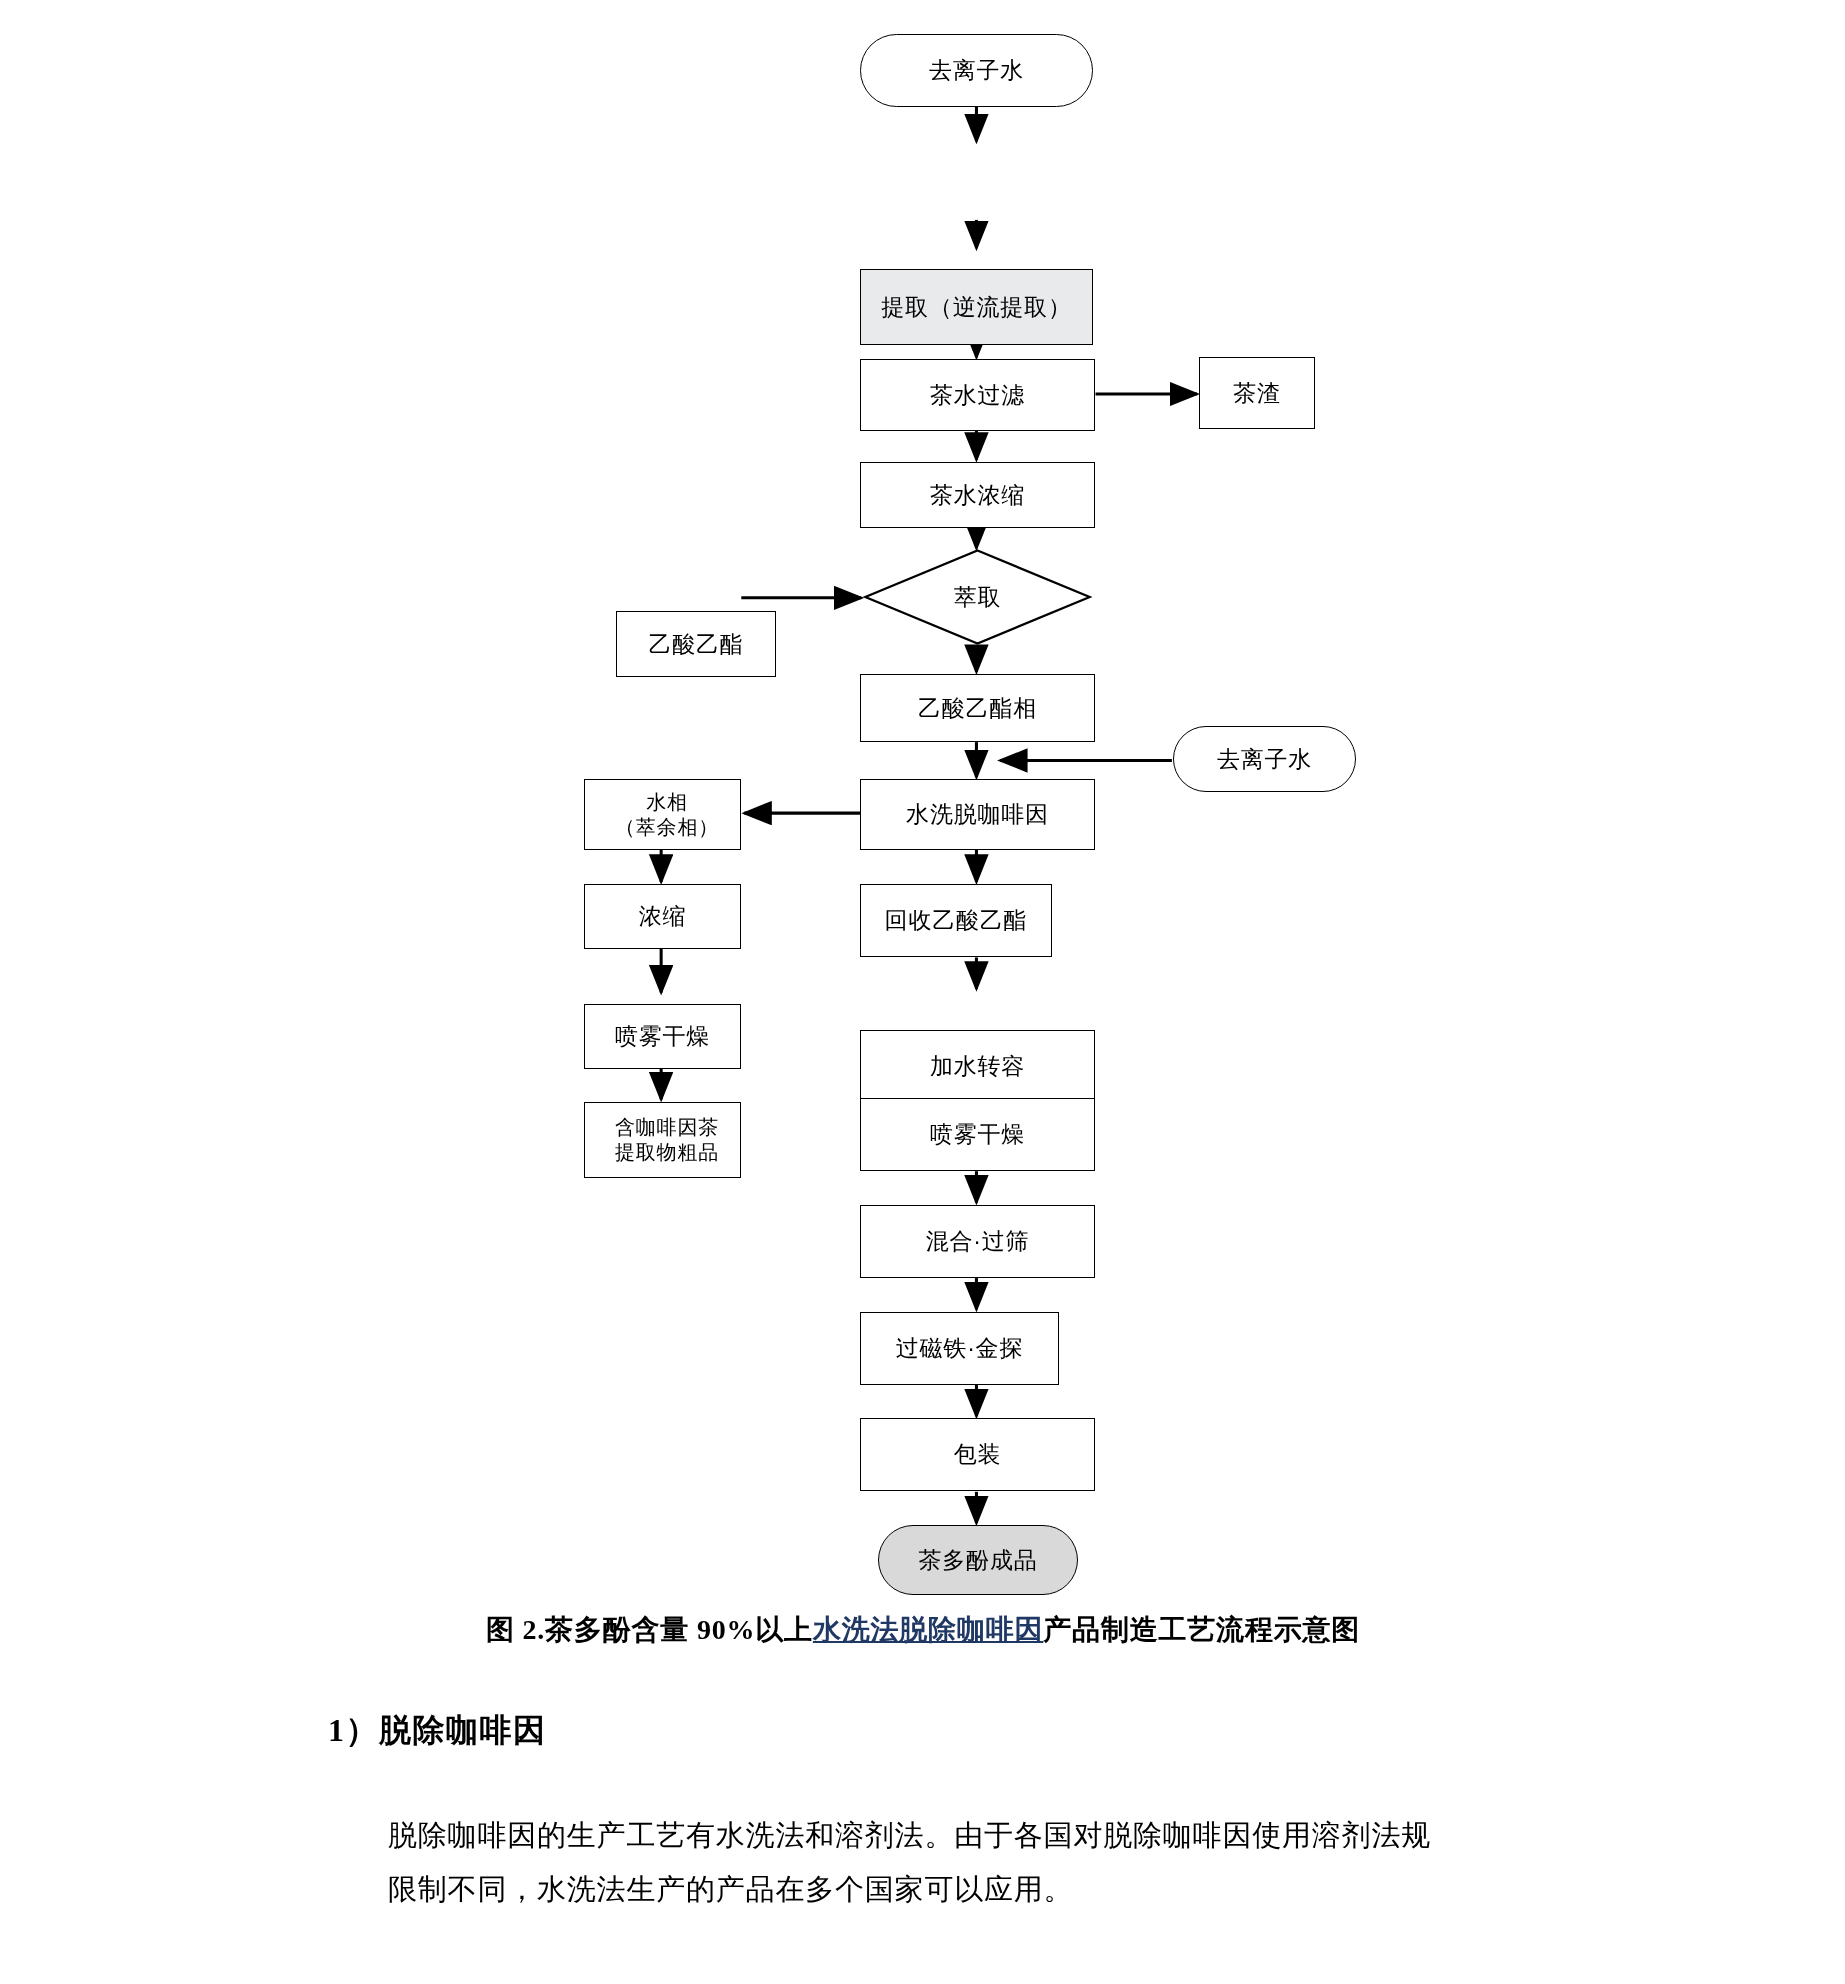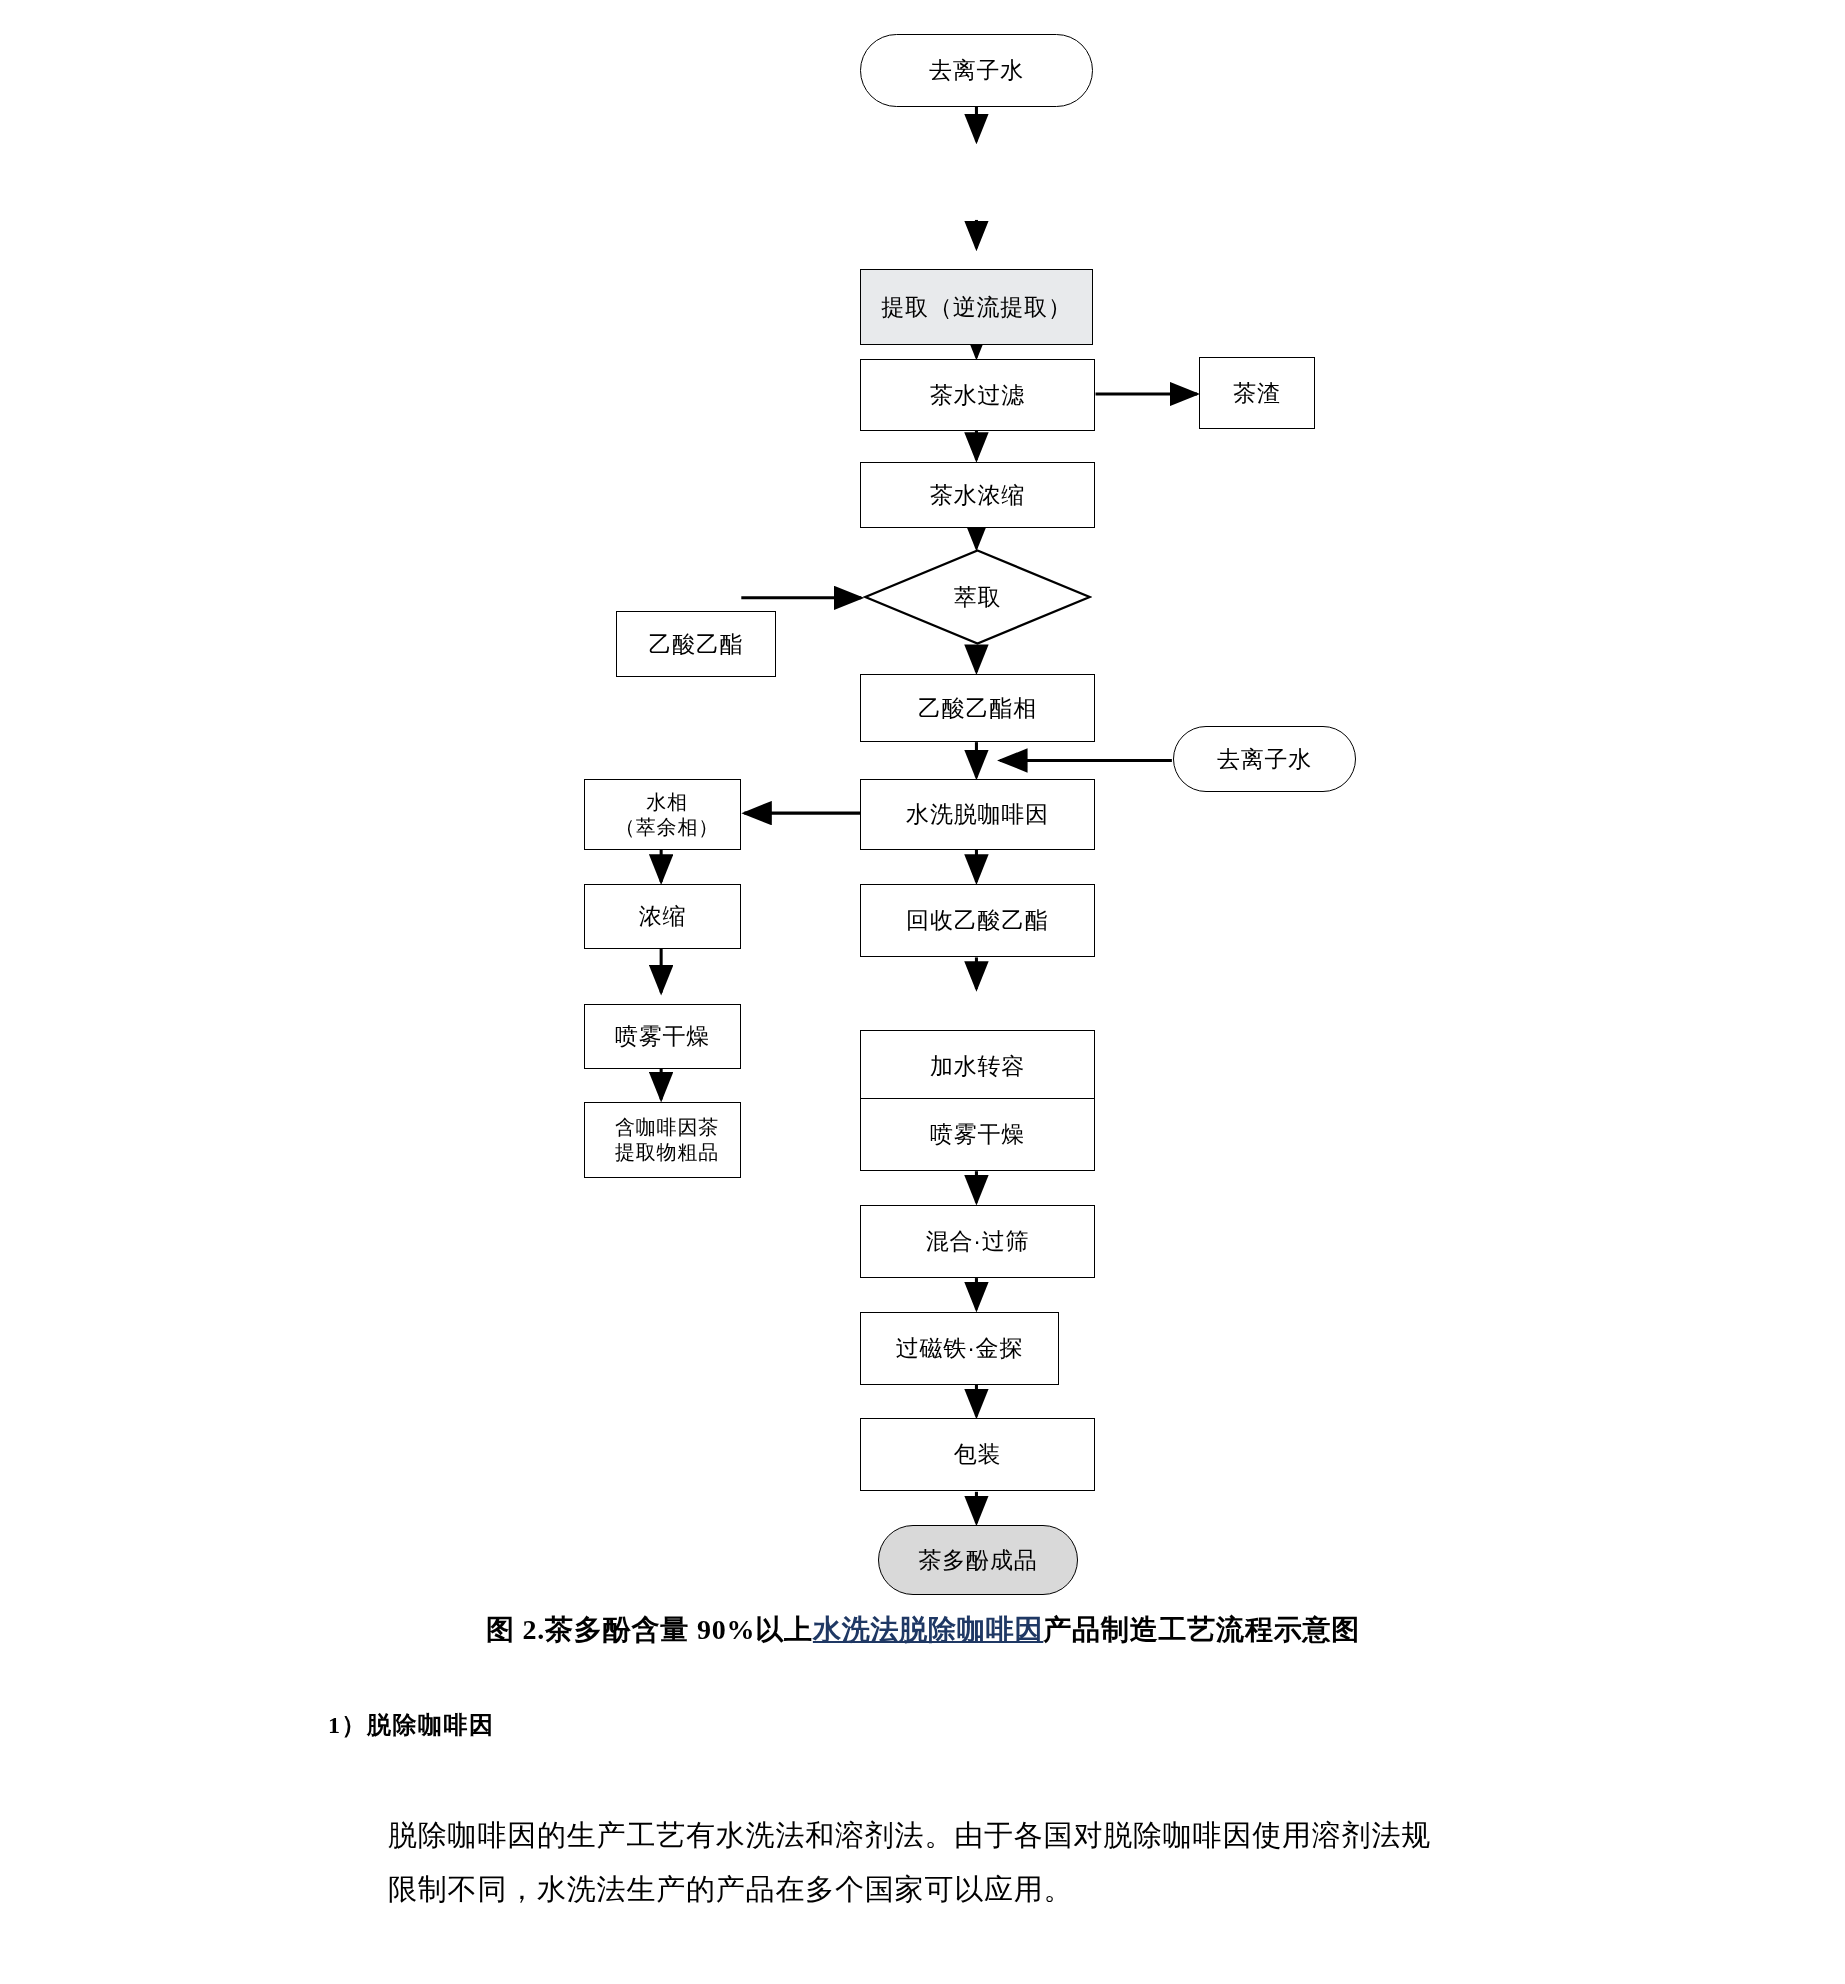--- a/index.html
+++ b/index.html
@@ -88,21 +88,21 @@
   }
   .caption .link {
     color: #1f3864;
     text-decoration: underline;
   }
   .heading {
     position: absolute;
     left: 328px;
     top: 1709px;
     font-family: "Liberation Serif", serif;
-    font-size: 24px;
+    font-size: 32px;
     font-weight: bold;
     letter-spacing: 1.5px;
   }
   .para {
     position: absolute;
     left: 328px;
     top: 1809px;
     width: 1328px;
     font-family: "Liberation Serif", serif;
     font-size: 29px;
@@ -226,21 +226,21 @@
 
   <div class="node" style="left:584px; top:1004px; width:157px; height:65px;">
     <span>喷雾干燥</span>
   </div>
 
   <div class="node small" style="left:584px; top:1102px; width:157px; height:76px;">
     <span>含咖啡因茶
 提取物粗品</span>
   </div>
 
-  <div class="node" style="left:860px; top:884px; width:235px; height:73px;">
+  <div class="node" style="left:860px; top:884px; width:192px; height:73px;">
     <span>回收乙酸乙酯</span>
   </div>
 
   <div class="node" style="left:860px; top:1030px; width:235px; height:73px;">
     <span>加水转容</span>
   </div>
 
   <div class="node" style="left:860px; top:1098px; width:235px; height:73px;">
     <span>喷雾干燥</span>
   </div>

